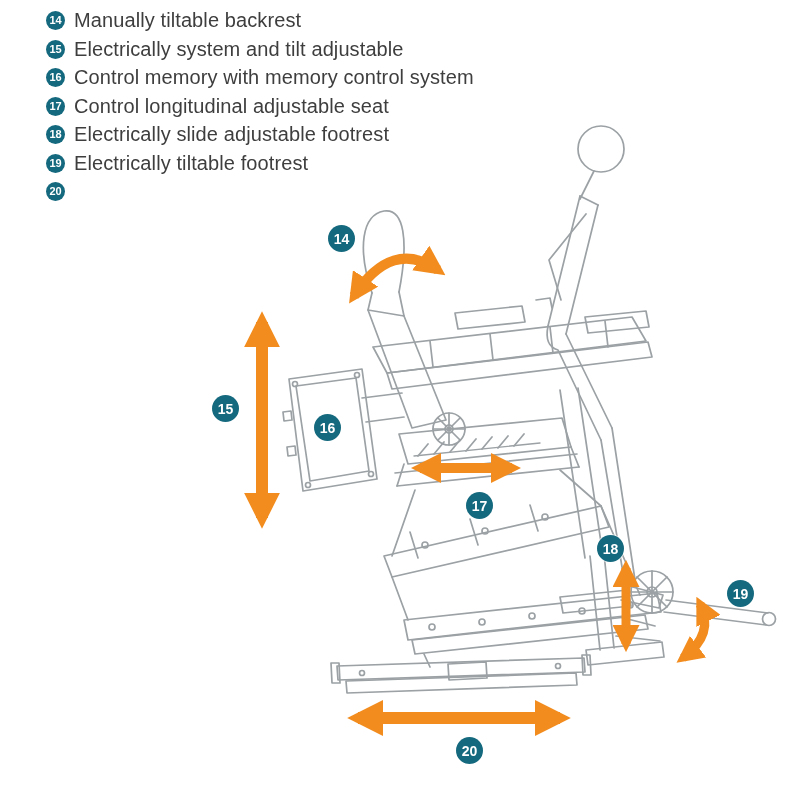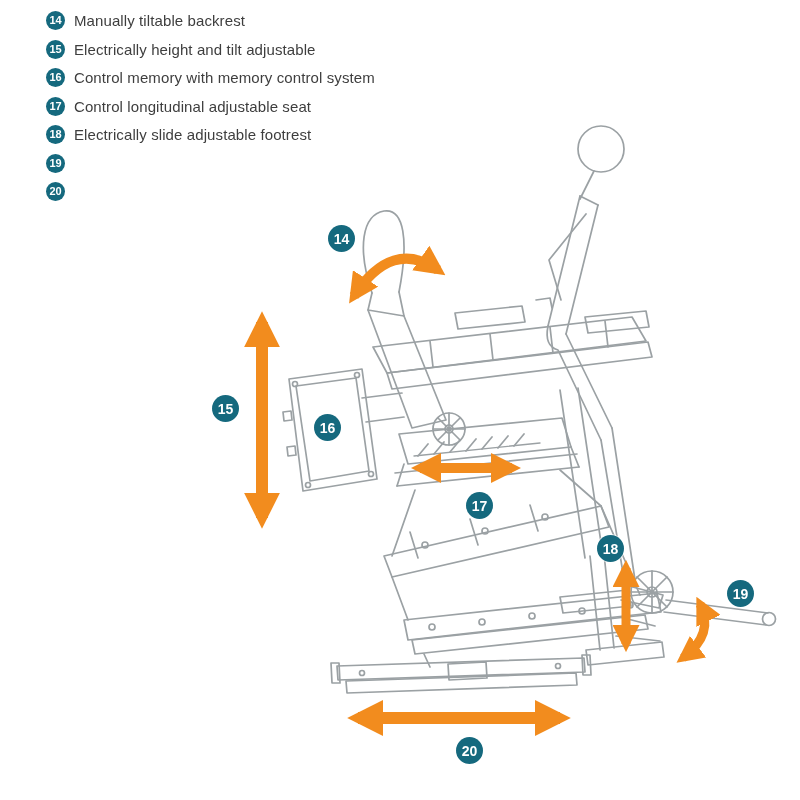--- a/index.html
+++ b/index.html
@@ -5,21 +5,21 @@
   html,body{margin:0;padding:0;background:#ffffff;}
   body{width:800px;height:800px;font-family:"Liberation Sans",sans-serif;}
   .canvas{position:relative;width:800px;height:800px;background:#fff;overflow:hidden;}
 
   .legend{position:absolute;left:46px;top:11px;}
   .legend-row{display:flex;align-items:center;height:19px;margin-bottom:9.5px;}
   .badge{background:#15697E;color:#fff;border-radius:50%;display:flex;align-items:center;
          justify-content:center;font-weight:bold;line-height:1;}
   .badge.sm{width:19px;height:19px;font-size:11px;margin-right:9px;flex:0 0 19px;}
   .badge.lg{position:absolute;width:27px;height:27px;font-size:14px;box-shadow:0 0 0 1px rgba(255,255,255,.6);}
-  .legend-label{font-size:15px;color:#3E3E3E;white-space:nowrap;letter-spacing:.1px;}
+  .legend-label{font-size:20px;color:#3E3E3E;white-space:nowrap;letter-spacing:.1px;}
 
   svg.art{position:absolute;left:0;top:0;}
 </style>
 </head>
 <body>
 
 <div class="canvas">
 
   <svg class="art" width="800" height="800" viewBox="0 0 800 800">
     <defs>
@@ -140,36 +140,37 @@
     </g>
   </svg>
 
   <div class="legend">
     <div class="legend-row">
       <span class="badge sm">14</span>
       <span class="legend-label">Manually tiltable backrest</span>
     </div>
     <div class="legend-row">
       <span class="badge sm">15</span>
-      <span class="legend-label">Electrically height and tilt adjustable</span>
+      <span class="legend-label">Electrically system and tilt adjustable</span>
     </div>
     <div class="legend-row">
       <span class="badge sm">16</span>
       <span class="legend-label">Control memory with memory control system</span>
     </div>
     <div class="legend-row">
       <span class="badge sm">17</span>
       <span class="legend-label">Control longitudinal adjustable seat</span>
     </div>
     <div class="legend-row">
       <span class="badge sm">18</span>
       <span class="legend-label">Electrically slide adjustable footrest</span>
     </div>
     <div class="legend-row">
       <span class="badge sm">19</span>
+      <span class="legend-label">Electrically tiltable footrest</span>
     </div>
     <div class="legend-row">
       <span class="badge sm">20</span>
     </div>
   </div>
 
   <div class="badge lg" style="left:328px;top:225px;">14</div>
   <div class="badge lg" style="left:212px;top:395px;">15</div>
   <div class="badge lg" style="left:314px;top:414px;">16</div>
   <div class="badge lg" style="left:466px;top:492px;">17</div>

